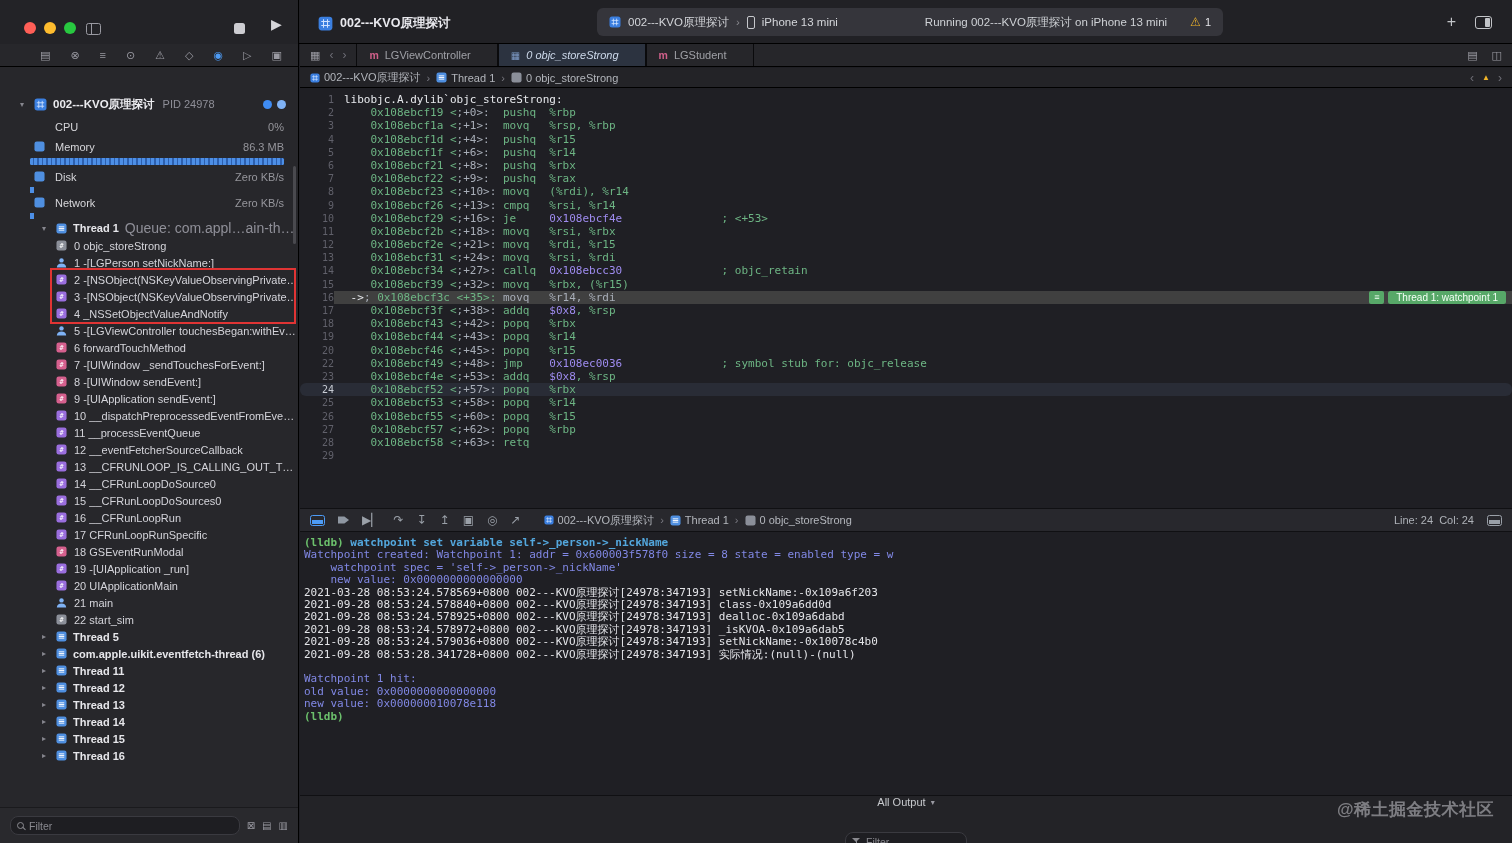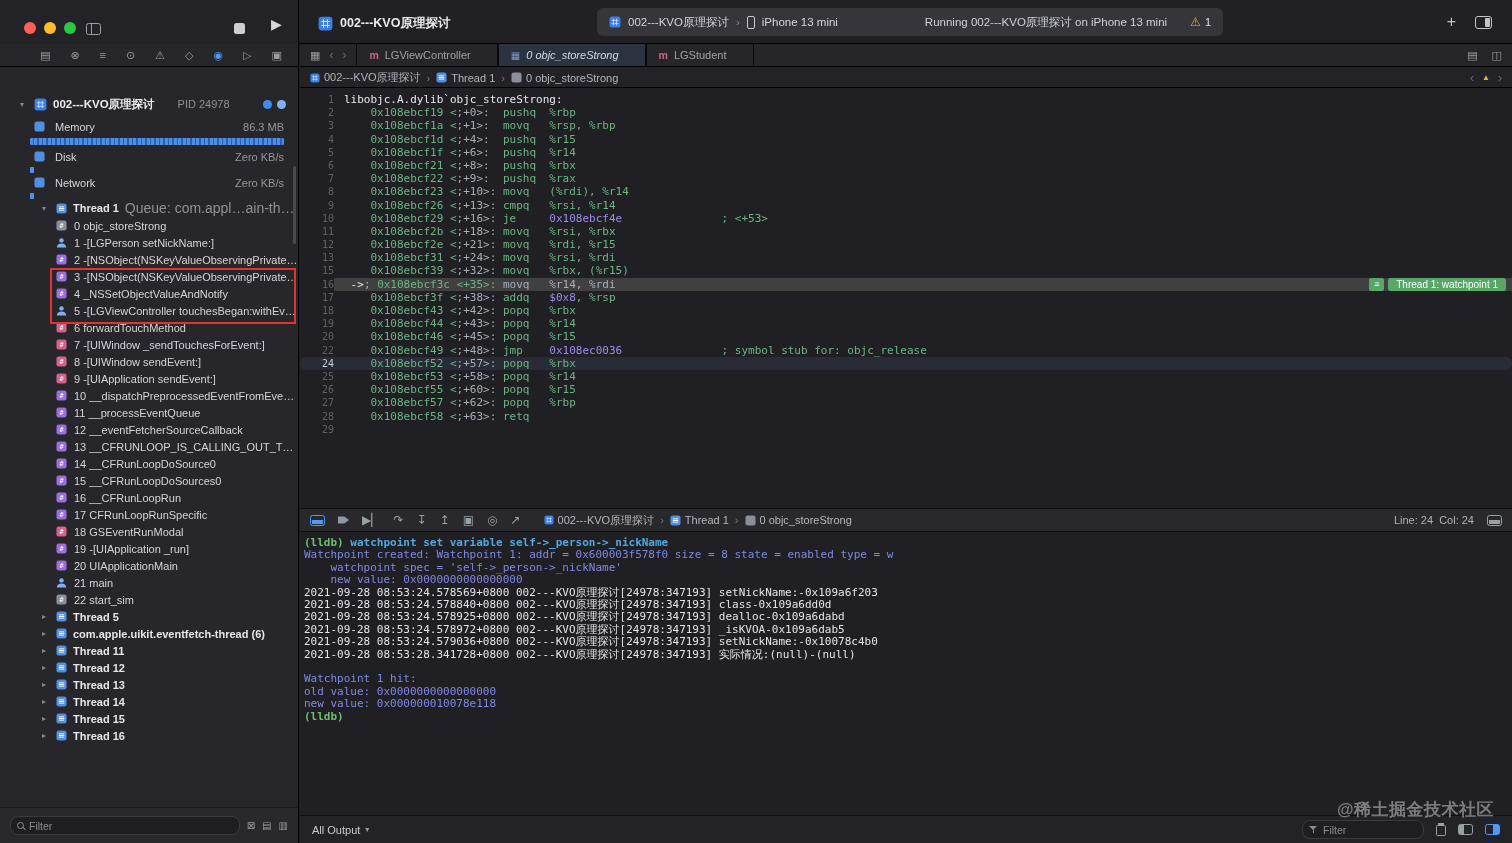--- a/index.html
+++ b/index.html
@@ -32,21 +32,21 @@
   .sidebar{position:absolute;left:0;top:44px;width:299px;bottom:0;background:#27272b;border-right:1px solid #000;}
   .navicons{height:23px;border-bottom:1px solid #000;display:flex;align-items:center;justify-content:space-between;padding:0 16px 0 40px;}
   .navicon{font-size:11px;color:#9a9aa2;}
   .navicon.sel{color:#4d9bf5;}
   .sidecontent{position:absolute;top:24px;left:0;right:0;bottom:36px;overflow:hidden;font-size:11px;position:relative;}
   .row{display:flex;align-items:center;white-space:nowrap;overflow:hidden;}
   .disc{width:12px;flex:none;color:#86868e;font-size:8px;text-align:center;}
   .svgicon{display:inline-flex;flex:none;align-items:center;}
   .procrow{height:26px;padding-left:16px;gap:6px;}
   .pname{font-weight:bold;font-size:11.5px;color:#ececf0;}
-  .ppid{color:#8f8f98;margin-left:17px;}
+  .ppid{color:#8f8f98;margin-left:2px;}
   .pbadges{margin-left:auto;padding-right:12px;display:flex;align-items:center;}
   .gdot{width:9px;height:9px;border-radius:50%;display:inline-block;margin-left:5px;}
   .g1{background:#3f8cf3;}
   .g2{background:#7fb2f5;}
   .gaugerow{height:20px;padding:0 14px 0 34px;gap:10px;color:#d6d6da;}
   .gicon{width:11px;}
   .hidden{visibility:hidden;}
   .gvalue{margin-left:auto;color:#96969c;}
   .membar{height:7px;margin:1px 14px 2px 30px;border-radius:1.5px;background:repeating-linear-gradient(90deg,#4d8fe6 0 3px,#2c5fae 3px 4.5px);}
   .tickwrap{height:6px;margin-left:30px;}
@@ -109,21 +109,21 @@
   .constoggle{width:15px;height:11px;border:1px solid #9aa0a8;border-radius:2.5px;position:relative;flex:none;}
   .constoggle::after{content:"";position:absolute;left:1px;right:1px;bottom:1px;height:3.5px;background:#9aa0a8;}
 
   
   .console{position:absolute;top:488px;left:0;right:0;bottom:36px;background:#1f1f24;padding:5px 0 0 4px;font-family:"DejaVu Sans Mono","Liberation Mono",monospace;font-size:11px;line-height:12.4px;overflow:hidden;}
   .cline{white-space:pre;}
   .prompt{color:#6cc06c;font-weight:bold;}
   .cline.cmd .ctext{color:#53a7dd;font-weight:bold;}
   .cline.lldb .ctext{color:#8188e5;}
   .cline.log .ctext{color:#e4e5e9;}
-  .consbar{position:absolute;left:0;right:0;bottom:0;height:28px;background:#232327;border-top:1px solid #101013;display:flex;align-items:center;padding:12px 12px;gap:12px;}
+  .consbar{position:absolute;left:0;right:0;bottom:0;height:48px;background:#232327;border-top:1px solid #101013;display:flex;align-items:center;padding:0 12px;gap:12px;flex-direction:column;}
   .alloutput{font-size:11px;color:#c8cace;display:flex;align-items:center;gap:5px;}
   .outchev{color:#9a9aa2;font-size:8px;}
   .flexspace{flex:1;}
   .consfilter{flex:none;width:122px;}
   .funnel{width:9px;height:9px;position:relative;flex:none;}
   .funnel::before{content:"";position:absolute;top:1px;left:0;border-left:4.5px solid transparent;border-right:4.5px solid transparent;border-top:4px solid #8a8a90;}
   .funnel::after{content:"";position:absolute;top:4px;left:4px;width:1.4px;height:4px;background:#8a8a90;}
   .trash{width:10px;height:13px;position:relative;flex:none;}
   .trash::before{content:"";position:absolute;top:2px;left:0;right:0;bottom:0;border:1px solid #9aa0a8;border-radius:1.5px;}
   .trash::after{content:"";position:absolute;top:0;left:2px;right:2px;height:1.5px;background:#9aa0a8;}
@@ -200,20 +200,28 @@
             </svg>
           </span>
           <span class="pname">002---KVO原理探讨</span>
           <span class="ppid">PID 24978</span>
           <span class="pbadges">
             <i class="gdot g1"></i>
             <i class="gdot g2"></i>
           </span>
         </div>
         <div class="row gaugerow">
+          <span class="gicon hidden"><svg width="11" height="11" viewBox="0 0 12 12">
+              <rect x="0.5" y="0.5" width="11" height="11" rx="2.5" fill="#4f8fe0"></rect>
+              <text x="6" y="8.8" font-size="7.5" text-anchor="middle" fill="#fff" font-family="DejaVu Sans Mono, monospace"></text>
+            </svg></span>
+          <span class="glabel">CPU</span>
+          <span class="gvalue">0%</span>
+        </div>
+        <div class="row gaugerow">
           <span class="gicon"><svg width="11" height="11" viewBox="0 0 12 12">
               <rect x="0.5" y="0.5" width="11" height="11" rx="2.5" fill="#4f8fe0"></rect>
               <text x="6" y="8.8" font-size="7.5" text-anchor="middle" fill="#fff" font-family="DejaVu Sans Mono, monospace"></text>
             </svg></span>
           <span class="glabel">Memory</span>
           <span class="gvalue">86.3 MB</span>
         </div>
         <div class="membar"></div>
         <div class="row gaugerow">
           <span class="gicon"><svg width="11" height="11" viewBox="0 0 12 12">
@@ -660,20 +668,24 @@
         </div>
         <div class="codeline">
           <span class="gut">12</span>
           <span class="code">    <span class="addr">0x108ebcf2e &lt;<span class="cmt">;+21&gt;:</span> movq   %rdi, %r15</span></span>
         </div>
         <div class="codeline">
           <span class="gut">13</span>
           <span class="code">    <span class="addr">0x108ebcf31 &lt;<span class="cmt">;+24&gt;:</span> movq   %rsi, %rdi</span></span>
         </div>
         <div class="codeline">
+          <span class="gut">14</span>
+          <span class="code">    <span class="addr">0x108ebcf34 &lt;<span class="cmt">;+27&gt;:</span> callq  <span class="imm">0x108ebcc30</span>               ; objc_retain</span></span>
+        </div>
+        <div class="codeline">
           <span class="gut">15</span>
           <span class="code">    <span class="addr">0x108ebcf39 &lt;<span class="cmt">;+32&gt;:</span> movq   %rbx, (%r15)</span></span>
         </div>
         <div class="codeline wp">
           <span class="gut">16</span>
           <span class="code"> -&gt;<span class="cmt">; <span class="addr">0x108ebcf3c &lt;+35&gt;:</span> movq   %r14, %rdi</span></span>
           <span class="wpbadge">
             <span class="wpicon">≡</span>
             <span class="wppill">Thread 1: watchpoint 1</span>
           </span>
@@ -690,20 +702,24 @@
           <span class="gut">19</span>
           <span class="code">    <span class="addr">0x108ebcf44 &lt;<span class="cmt">;+43&gt;:</span> popq   %r14</span></span>
         </div>
         <div class="codeline">
           <span class="gut">20</span>
           <span class="code">    <span class="addr">0x108ebcf46 &lt;<span class="cmt">;+45&gt;:</span> popq   %r15</span></span>
         </div>
         <div class="codeline">
           <span class="gut">22</span>
           <span class="code">    <span class="addr">0x108ebcf49 &lt;<span class="cmt">;+48&gt;:</span> jmp    <span class="imm">0x108ec0036</span>               ; symbol stub for: objc_release</span></span>
+        </div>
+        <div class="codeline">
+          <span class="gut">23</span>
+          <span class="code">    <span class="addr">0x108ebcf4e &lt;<span class="cmt">;+53&gt;:</span> addq   <span class="imm">$0x8</span>, %rsp</span></span>
         </div>
         <div class="codeline cur">
           <span class="gut">24</span>
           <span class="code">    <span class="addr">0x108ebcf52 &lt;<span class="cmt">;+57&gt;:</span> popq   %rbx</span></span>
         </div>
         <div class="codeline">
           <span class="gut">25</span>
           <span class="code">    <span class="addr">0x108ebcf53 &lt;<span class="cmt">;+58&gt;:</span> popq   %r14</span></span>
         </div>
         <div class="codeline">
@@ -767,21 +783,21 @@
         </div>
       <span class="linecol">Line: 24  Col: 24</span>
       <span class="constoggle"></span>
     </div>
 
     <div class="console" id="console-out">
         <div class="cline cmd"><span class="prompt">(lldb) </span><span class="ctext">watchpoint set variable self-&gt;_person-&gt;_nickName</span></div>
         <div class="cline lldb"><span class="ctext">Watchpoint created: Watchpoint 1: addr = 0x600003f578f0 size = 8 state = enabled type = w</span></div>
         <div class="cline lldb"><span class="ctext">    watchpoint spec = 'self-&gt;_person-&gt;_nickName'</span></div>
         <div class="cline lldb"><span class="ctext">    new value: 0x0000000000000000</span></div>
-        <div class="cline log"><span class="ctext">2021-09-28 08:53:24.578569+0800 002---KVO原理探讨[24978:347193] setNickName:-0x109a6f203</span></div>
+        <div class="cline log"><span class="ctext">2021-03-28 08:53:24.578569+0800 002---KVO原理探讨[24978:347193] setNickName:-0x109a6f203</span></div>
         <div class="cline log"><span class="ctext">2021-09-28 08:53:24.578840+0800 002---KVO原理探讨[24978:347193] class-0x109a6dd0d</span></div>
         <div class="cline log"><span class="ctext">2021-09-28 08:53:24.578925+0800 002---KVO原理探讨[24978:347193] dealloc-0x109a6dabd</span></div>
         <div class="cline log"><span class="ctext">2021-09-28 08:53:24.578972+0800 002---KVO原理探讨[24978:347193] _isKVOA-0x109a6dab5</span></div>
         <div class="cline log"><span class="ctext">2021-09-28 08:53:24.579036+0800 002---KVO原理探讨[24978:347193] setNickName:-0x10078c4b0</span></div>
         <div class="cline log"><span class="ctext">2021-09-28 08:53:28.341728+0800 002---KVO原理探讨[24978:347193] 实际情况:(null)-(null)</span></div>
         <div class="cline log"><span class="ctext"> </span></div>
         <div class="cline lldb"><span class="ctext">Watchpoint 1 hit:</span></div>
         <div class="cline lldb"><span class="ctext">old value: 0x0000000000000000</span></div>
         <div class="cline lldb"><span class="ctext">new value: 0x000000010078e118</span></div>
         <div class="cline cmd"><span class="prompt">(lldb)</span><span class="ctext"> </span></div>

